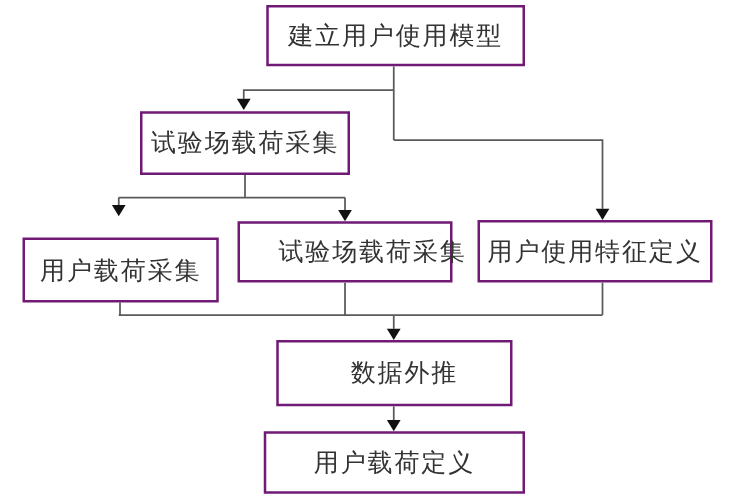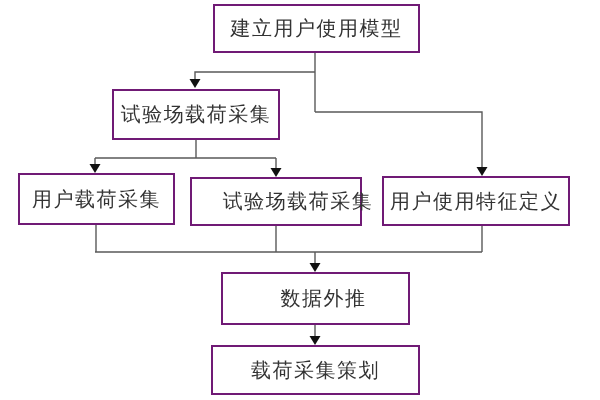--- a/index.html
+++ b/index.html
@@ -41,21 +41,21 @@
     justify-content: center;
     font-size: 20px;
     color: #333333;
     letter-spacing: 1.5px;
     white-space: nowrap;
     text-align: center;
   }
   
   .n-establish   { left: 213px; top:   4px; width: 207px; height: 49px; }
   .n-planning    { left: 112px; top:  89px; width: 168px; height: 51px; }
-  .n-user-col    { left:  18px; top: 173px; width: 157px; height: 52px; text-align: right; }
+  .n-user-col    { left:  18px; top: 190px; width: 157px; height: 52px; text-align: right; }
   .n-ground-col  { left: 190px; top: 177px; width: 172px; height: 49px; padding-left: 44px; }
   .n-feature     { left: 382px; top: 176px; width: 188px; height: 50px; }
   .n-extrapolate { left: 221px; top: 272px; width: 189px; height: 53px; padding-left: 16px; }
   .n-define      { left: 211px; top: 345px; width: 209px; height: 50px; }
 </style>
 </head>
 <body>
 
 <div class="canvas">
 
@@ -96,16 +96,16 @@
 
   <div class="node n-feature">
     <span>用户使用特征定义</span>
   </div>
 
   <div class="node n-extrapolate">
     <span>数据外推</span>
   </div>
 
   <div class="node n-define">
-    <span>载荷采集策划</span>
+    <span>用户载荷定义</span>
   </div>
 
 </div>
 
 </body></html>

